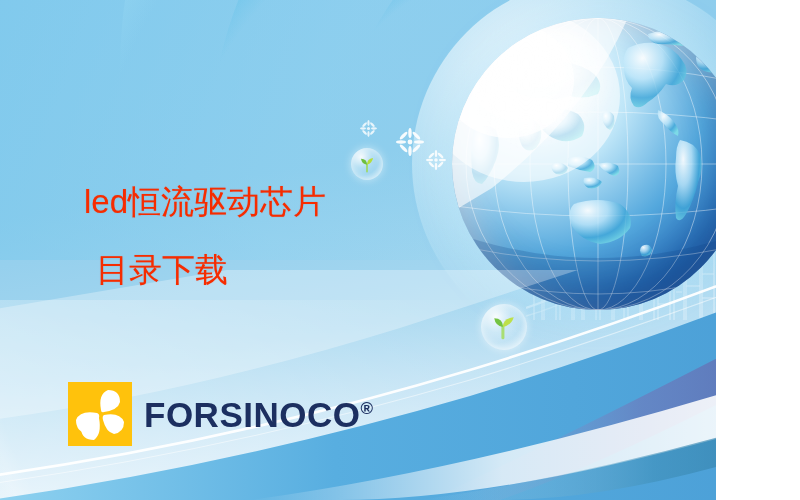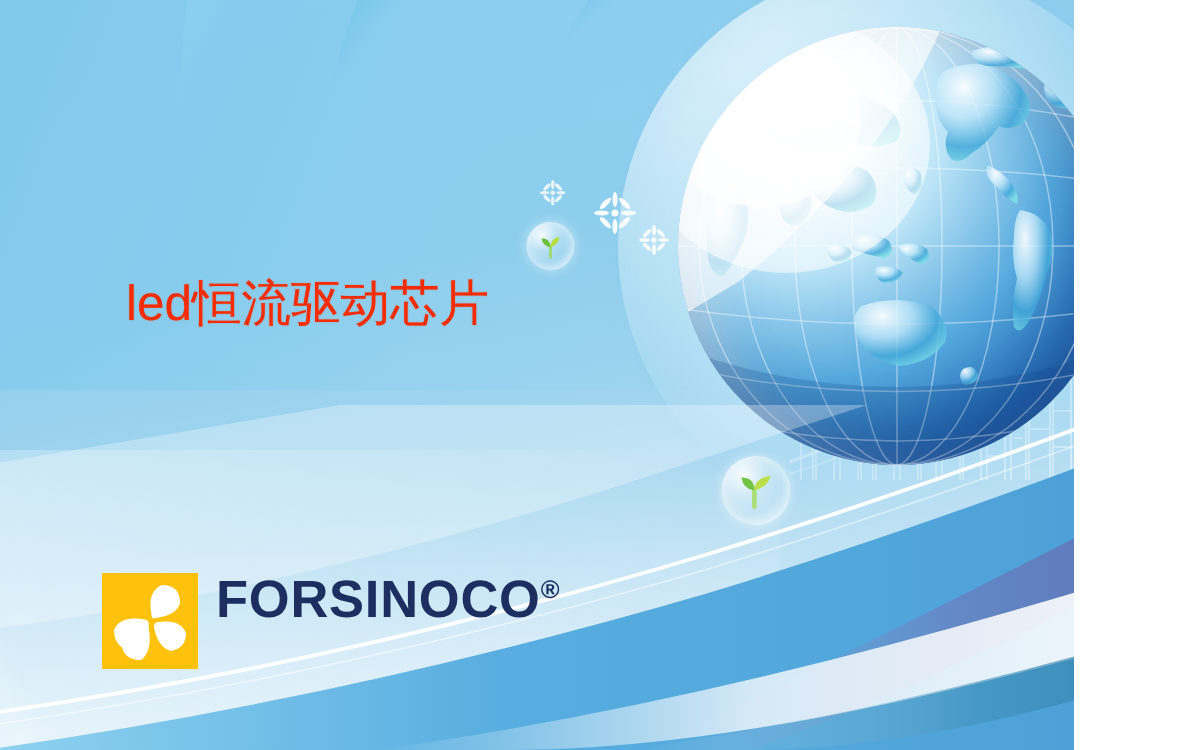--- a/index.html
+++ b/index.html
@@ -121,21 +121,21 @@
     color: #f62c00;
     font-size: 33px;
     line-height: 68px;
     letter-spacing: 0px;
     white-space: nowrap;
     text-shadow: 0 0 1px rgba(246,44,0,0.4);
   }
   .headline .line2 { display: block; padding-left: 12px; }
 
   
-  .logo { position: absolute; left: 68px; top: 382px; display: flex; }
+  .logo { position: absolute; left: 68px; top: 382px; display: flex; align-items: center; }
   .logo-mark {
     width: 64px; height: 64px;
     background: #ffc20c;
     flex: 0 0 auto;
     position: relative;
   }
   .logo-text { margin-left: 12px; }
   .logo-name {
     color: #1c2f60;
     font-size: 35px;
@@ -371,20 +371,21 @@
 
     <path d="M250 230 Q500 196 810 96 L810 142 Q520 230 340 230 Z" fill="url(#rbPale)"></path>
 
     <path d="M420 230 Q620 200 810 140 L810 168 Q630 230 500 230 Z" fill="url(#rbTeal)" opacity="0.8"></path>
 
     <path d="M-10 150 Q180 126 400 58 Q560 6 700 -40 L700 -80 L-10 40 Z" fill="#ffffff" opacity="0.30"></path>
   </svg>
 
   <div class="headline">
     <span>led恒流驱动芯片</span>
+    <span class="line2">目录下载</span>
   </div>
 
   <div class="logo">
     <div class="logo-mark">
       <svg width="64" height="64" viewBox="0 0 64 64">
         <g fill="#ffffff">
           <path d="M33 28 Q30 12 40 8 Q52 8 52 20 Q50 28 36 30 Q33 31 33 28 Z"></path>
           <path d="M29 31 Q12 28 8 38 Q8 50 20 52 Q29 50 31 36 Q32 32 29 31 Z"></path>
           <path d="M36 33 Q52 30 56 40 Q56 50 46 52 Q38 50 35 38 Q34 34 36 33 Z"></path>
           <path d="M31 36 Q34 52 26 58 Q14 58 13 47 Q15 39 28 35 Q31 33 31 36 Z"></path>

